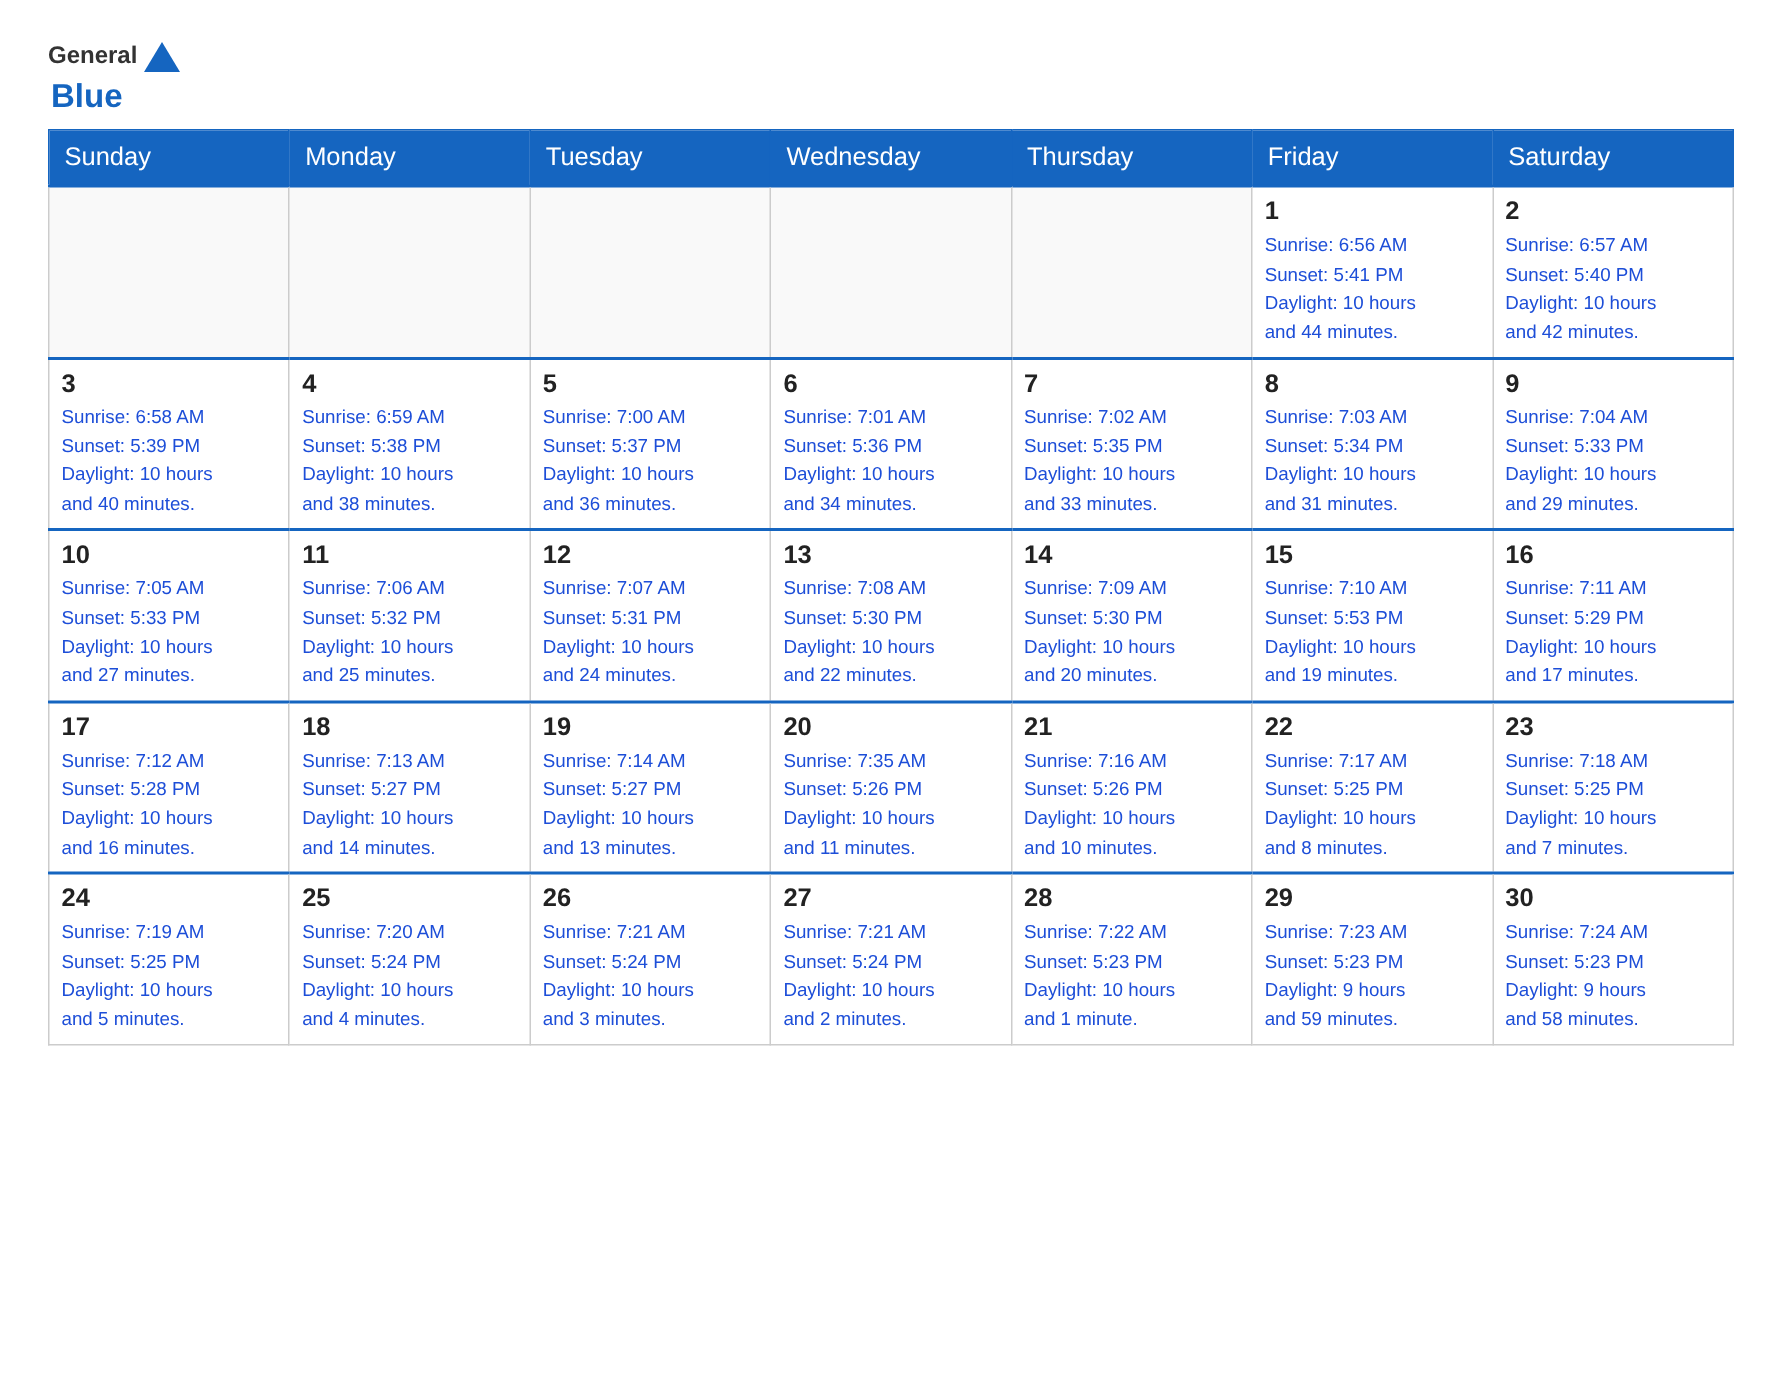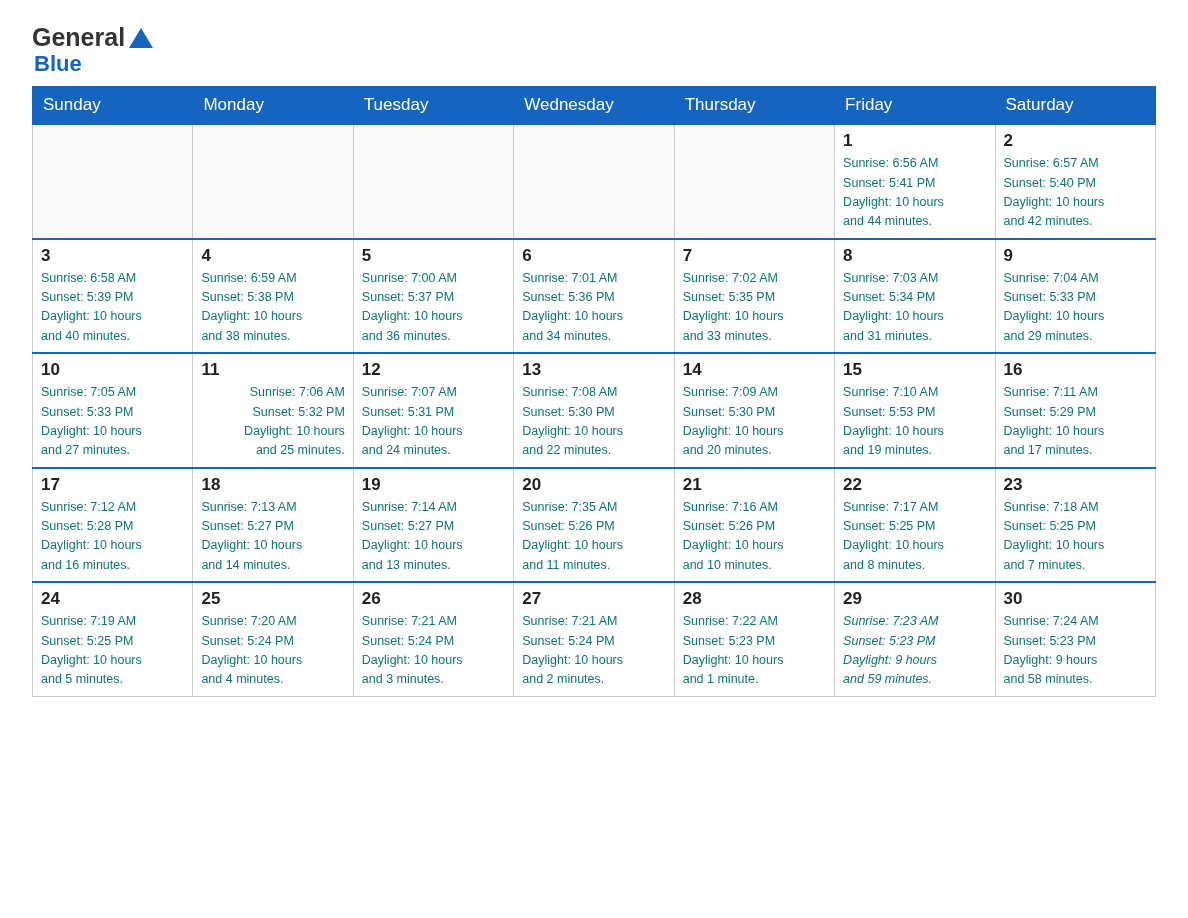--- a/index.html
+++ b/index.html
@@ -15,21 +15,21 @@
       justify-content: space-between;
       align-items: flex-start;
       margin-bottom: 8px;
     }
     .logo {
       display: flex;
       align-items: center;
       gap: 0;
     }
     .logo-text-general {
-      font-size: 25px;
+      font-size: 16px;
       font-weight: bold;
       color: #333;
     }
     .logo-icon {
       width: 28px;
       height: 28px;
       margin-left: 2px;
       margin-right: 4px;
     }
     .logo-block {
@@ -92,21 +92,21 @@
     }
     .day-num {
       font-size: 17px;
       font-weight: bold;
       color: #222;
       margin-bottom: 3px;
       display: block;
     }
     .day-info {
       font-size: 12.5px;
-      color: #0f766e;
+      color: #1d4ed8;
       line-height: 1.55;
     }
     tr.week-row td {
       height: 100px;
     }
   </style>
 </head>
 <body>
 
 <div class="header-row">
@@ -212,21 +212,21 @@
       <tr class="week-row">
         <td>
           <span class="day-num">10</span>
           <div class="day-info" style="white-space: pre-line;">Sunrise: 7:05 AM
 Sunset: 5:33 PM
 Daylight: 10 hours
 and 27 minutes.</div>
         </td>
         <td>
           <span class="day-num">11</span>
-          <div class="day-info" style="white-space: pre-line; text-align: right;">Sunrise: 7:06 AM
+          <div class="day-info" style="white-space: pre-line;">Sunrise: 7:06 AM
 Sunset: 5:32 PM
 Daylight: 10 hours
 and 25 minutes.</div>
         </td>
         <td>
           <span class="day-num">12</span>
           <div class="day-info" style="white-space: pre-line;">Sunrise: 7:07 AM
 Sunset: 5:31 PM
 Daylight: 10 hours
 and 24 minutes.</div>
@@ -342,21 +342,21 @@
         </td>
         <td>
           <span class="day-num">28</span>
           <div class="day-info" style="white-space: pre-line;">Sunrise: 7:22 AM
 Sunset: 5:23 PM
 Daylight: 10 hours
 and 1 minute.</div>
         </td>
         <td>
           <span class="day-num">29</span>
-          <div class="day-info" style="white-space: pre-line; font-style: italic;">Sunrise: 7:23 AM
+          <div class="day-info" style="white-space: pre-line;">Sunrise: 7:23 AM
 Sunset: 5:23 PM
 Daylight: 9 hours
 and 59 minutes.</div>
         </td>
         <td>
           <span class="day-num">30</span>
           <div class="day-info" style="white-space: pre-line;">Sunrise: 7:24 AM
 Sunset: 5:23 PM
 Daylight: 9 hours
 and 58 minutes.</div>

